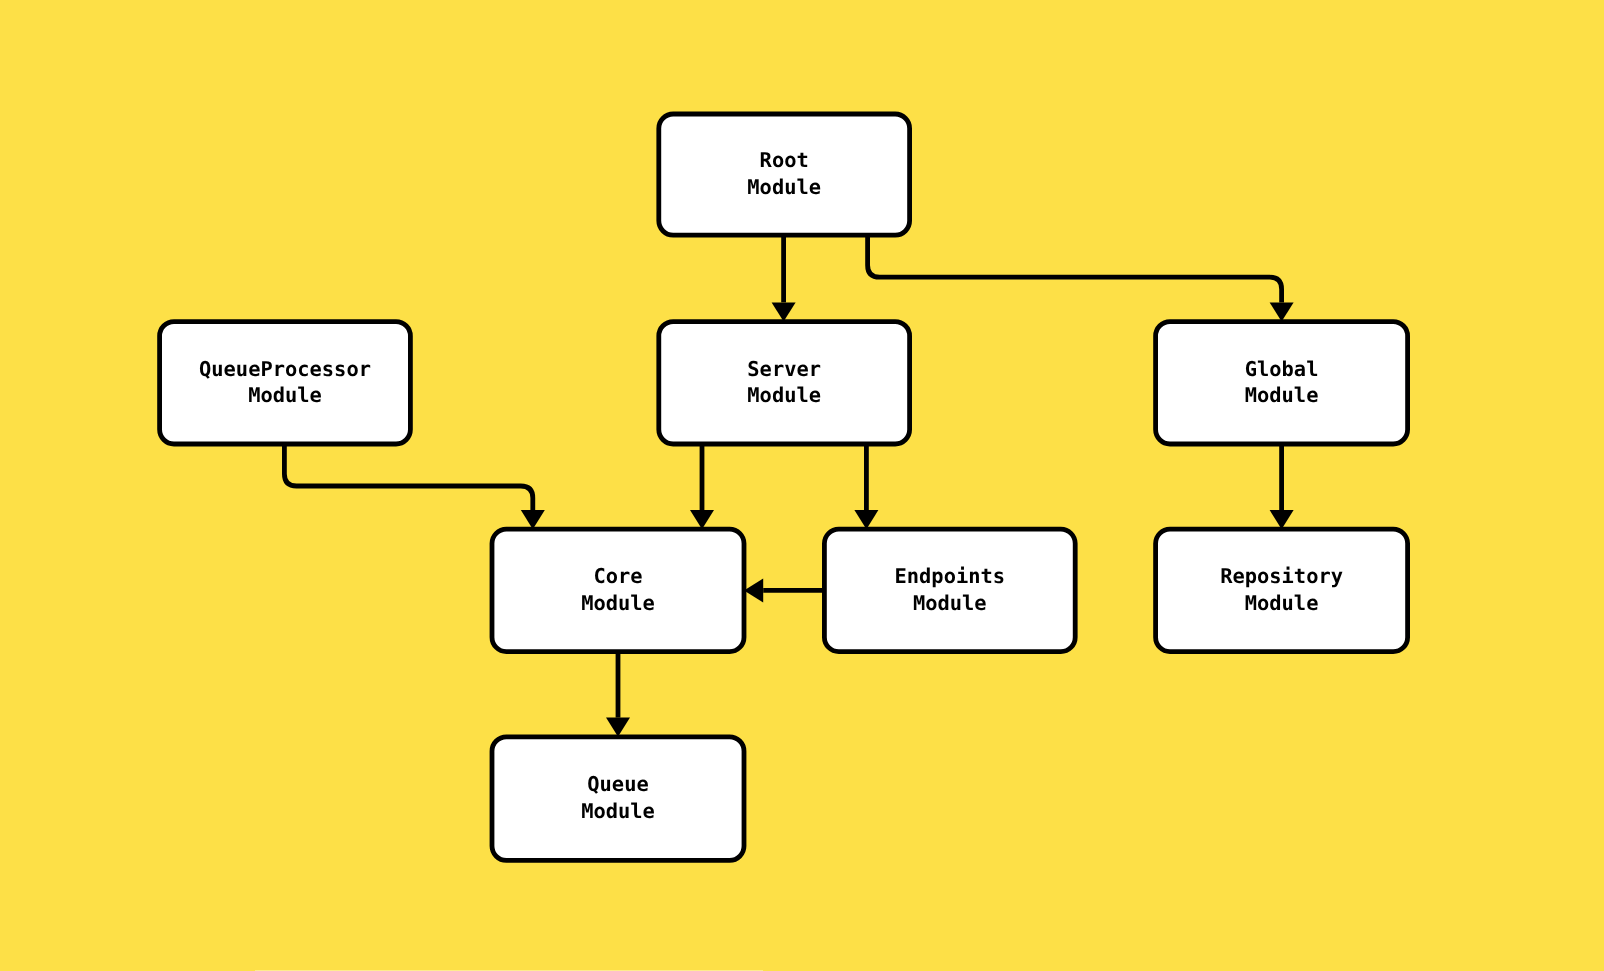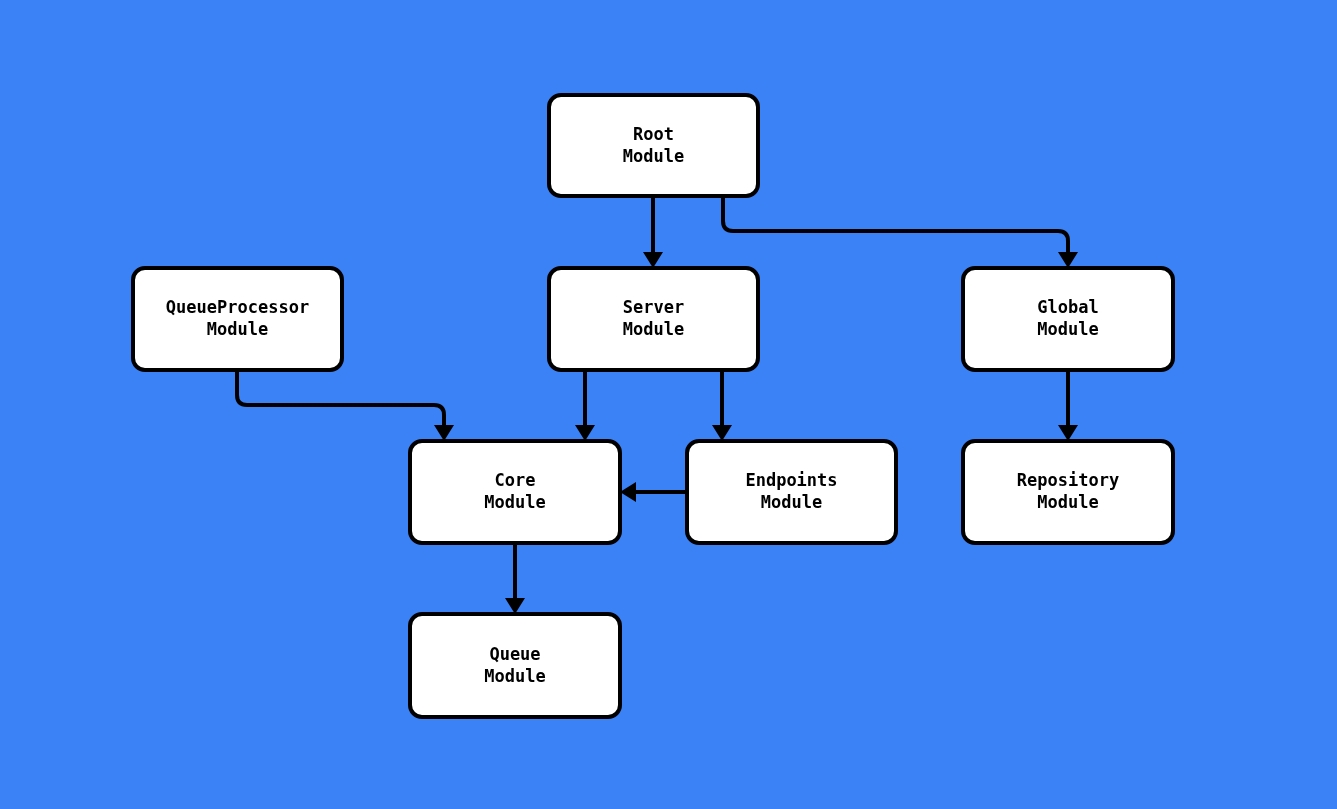--- a/index.html
+++ b/index.html
@@ -11,21 +11,21 @@
   body {
     width: 1337px;
     height: 809px;
     font-family: "DejaVu Sans Mono", "Liberation Mono", monospace;
     overflow: hidden;
   }
   #diagram-root {
     position: relative;
     width: 1337px;
     height: 809px;
-    background: #3b82f6;
+    background: #fde047;
   }
   svg#diagram-canvas {
     display: block;
     width: 1337px;
     height: 809px;
   }
   .node-box {
     fill: #ffffff;
     stroke: #000000;
     stroke-width: 4;

